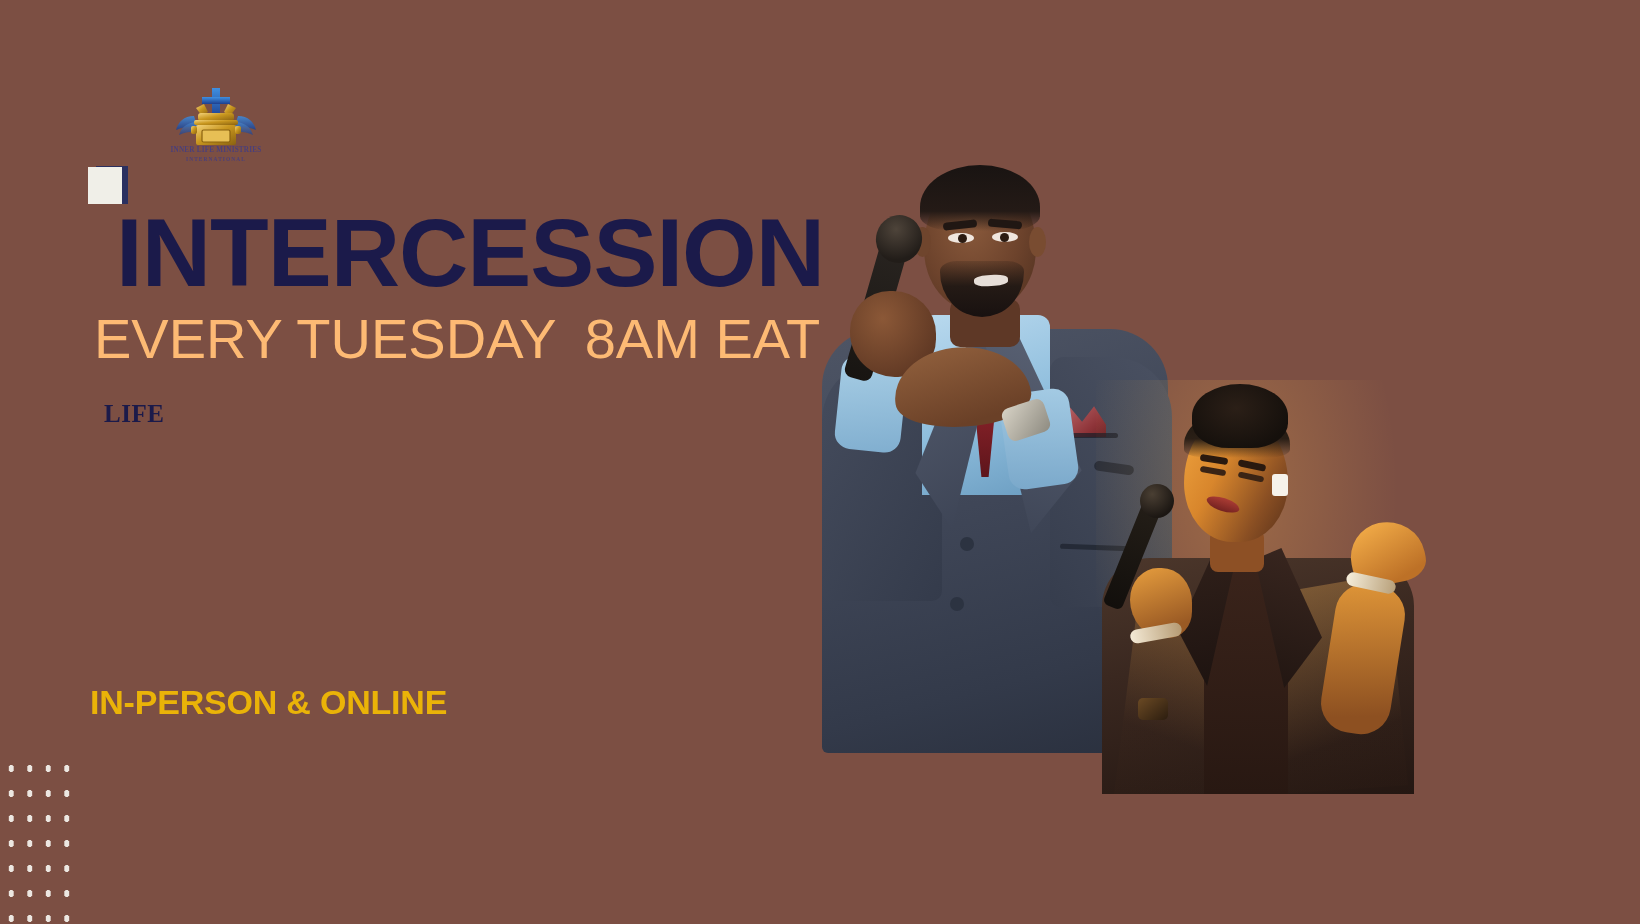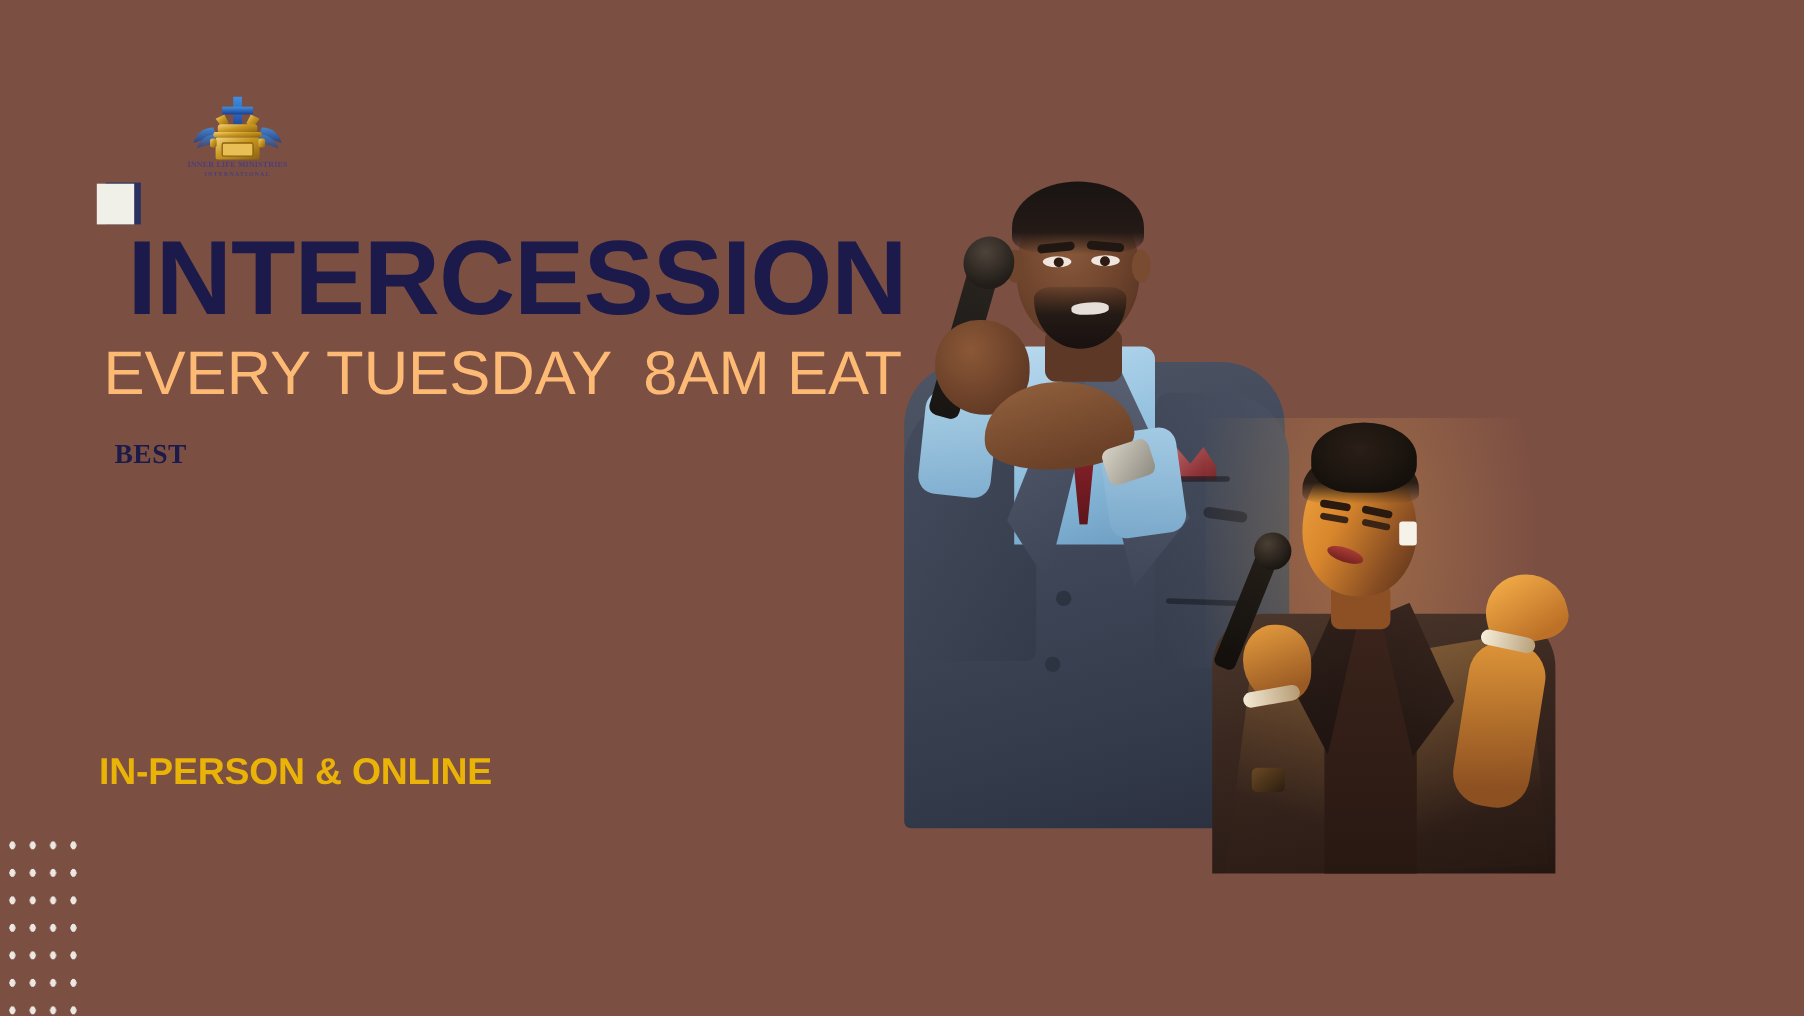--- a/index.html
+++ b/index.html
@@ -413,21 +413,21 @@
 
   <div id="accent-square-navy"></div>
   <div id="accent-square-cream"></div>
 
   <h1 id="headline">INTERCESSION</h1>
 
   <div id="subhead">
     <span>EVERY TUESDAY</span><span class="gap"></span><span>8AM EAT</span>
   </div>
 
-  <div id="with-label">BEST</div>
+  <div id="with-label">LIFE</div>
 
   <div id="attendance-mode">IN-PERSON &amp; ONLINE</div>
 
   <div id="photo-collage">
 
     <div class="ph" id="speaker1">
       <div id="s1-suit"></div>
       <div id="s1-shoulder-l"></div>
       <div id="s1-shoulder-r"></div>
       <div id="s1-shirt"></div>

